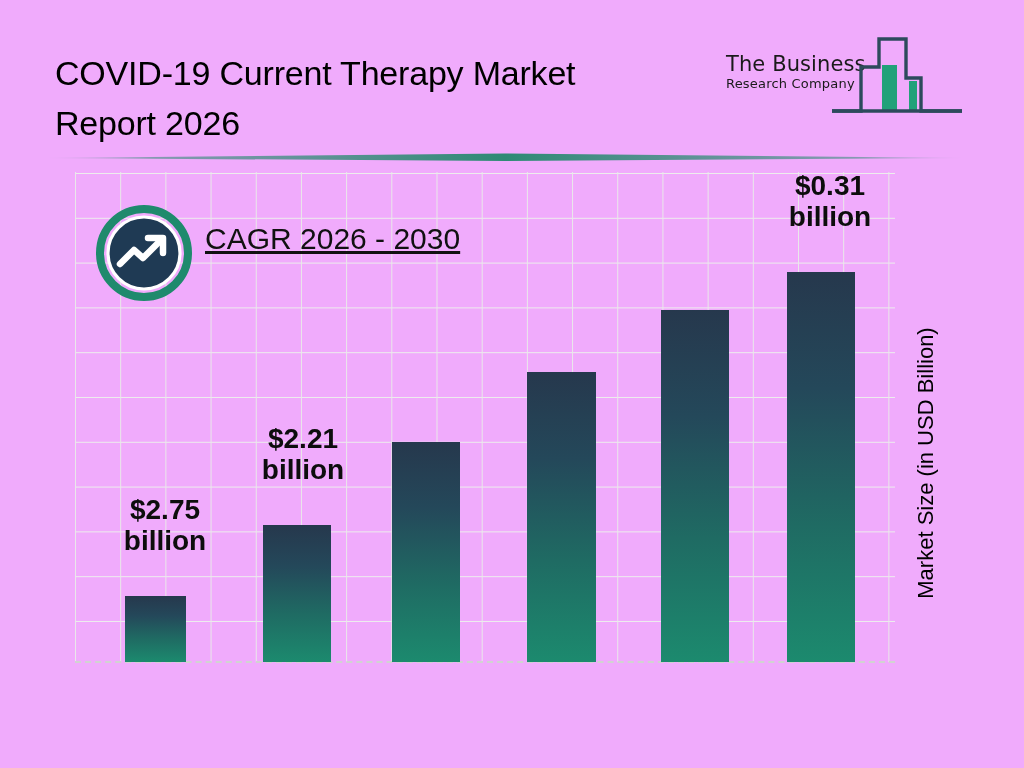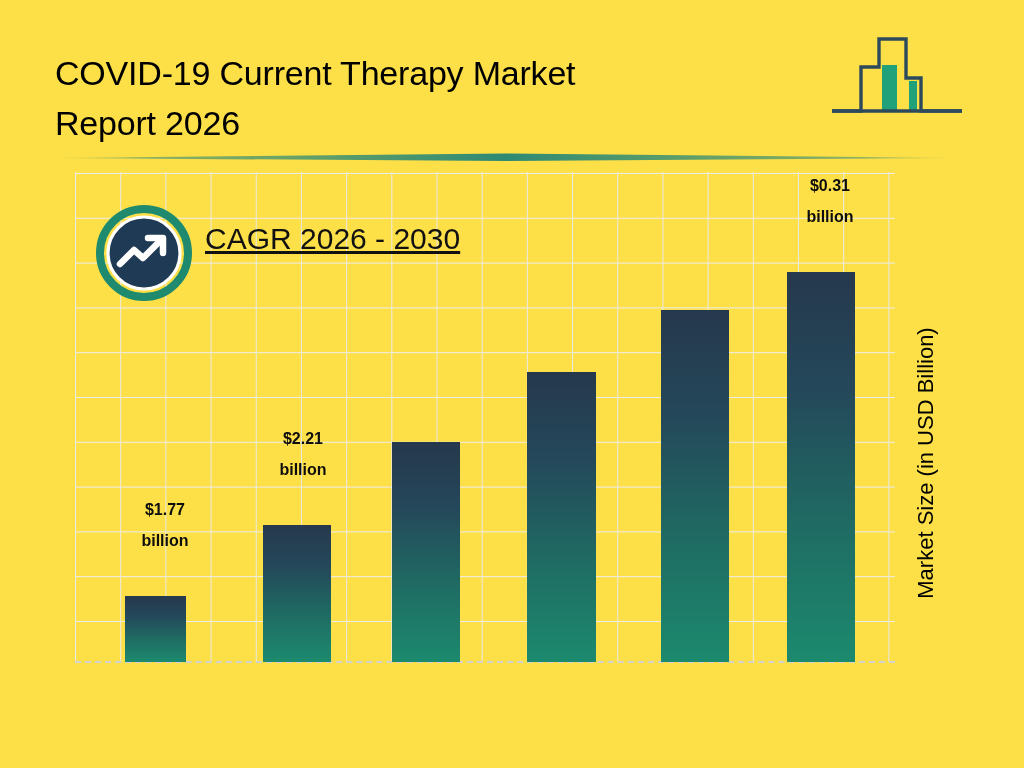--- a/index.html
+++ b/index.html
@@ -11,21 +11,21 @@
     width: 1024px;
     height: 768px;
     overflow: hidden;
     font-family: "Liberation Sans", sans-serif;
     position: relative;
   }
 
   #slide {
     position: absolute;
     inset: 0;
-    background: #fde047;
+    background: #f0abfc;
   }
 
   
   #header-title {
     position: absolute;
     left: 55px;
     top: 48px;
     width: 640px;
     font-size: 34px;
     line-height: 50px;
@@ -112,21 +112,21 @@
 
   .bar {
     position: absolute;
     bottom: 0;
     background: linear-gradient(to bottom, #26384d 0%, #24485a 30%, #1f6b63 65%, #1c8a6e 100%);
   }
 
   .value-label {
     position: absolute;
     text-align: center;
-    font-size: 16px;
+    font-size: 28px;
     line-height: 31px;
     font-weight: bold;
     color: #0d0d0d;
     white-space: pre-line;
     font-family: "Liberation Sans", sans-serif;
   }
 
   
   #y-axis-title {
     position: absolute;
@@ -173,20 +173,24 @@
 </style>
 </head>
 <body>
 
 <div id="slide">
 
   <div id="header-title">COVID-19 Current Therapy Market
 Report 2026</div>
 
   <div id="logo">
+    <div id="logo-text">
+      <span id="logo-line1">The Business</span>
+      <span id="logo-line2">Research Company</span>
+    </div>
     <svg id="logo-mark" width="134" height="90" viewBox="0 0 134 90">
       <g fill="none" stroke="#2d4a5c" stroke-width="3.4" stroke-linejoin="miter">
         <path d="M2 79 L31 79 L31 35 L49 35 L49 7 L76 7 L76 46 L91 46 L91 79 L132 79"></path>
       </g>
       <rect x="52" y="33" width="15" height="46" fill="#21a179"></rect>
       <rect x="79" y="49" width="8" height="30" fill="#21a179"></rect>
       <path d="M2 79 L132 79" stroke="#2d4a5c" stroke-width="3.4" fill="none"></path>
     </svg>
   </div>
 
@@ -208,21 +212,21 @@
     <div id="baseline"></div>
     <div id="bars-layer">
         <div class="bar" style="left: 50px; width: 61px; height: 66px;"></div>
         <div class="bar" style="left: 188px; width: 68px; height: 137px;"></div>
         <div class="bar" style="left: 317px; width: 68px; height: 220px;"></div>
         <div class="bar" style="left: 452px; width: 69px; height: 290px;"></div>
         <div class="bar" style="left: 586px; width: 68px; height: 352px;"></div>
         <div class="bar" style="left: 712px; width: 68px; height: 390px;"></div>
       </div>
     <div id="value-labels-layer">
-        <div class="value-label" style="left: 25px; width: 130px; top: 322px;">$1.77
+        <div class="value-label" style="left: 25px; width: 130px; top: 322px;">$2.75
 billion</div>
         <div class="value-label" style="left: 163px; width: 130px; top: 251px;">$2.21
 billion</div>
         <div class="value-label" style="left: 690px; width: 130px; top: -2px;">$0.31
 billion</div>
       </div>
     <div id="x-labels-layer"></div>
   </div>
 
   <div id="y-axis-title">

